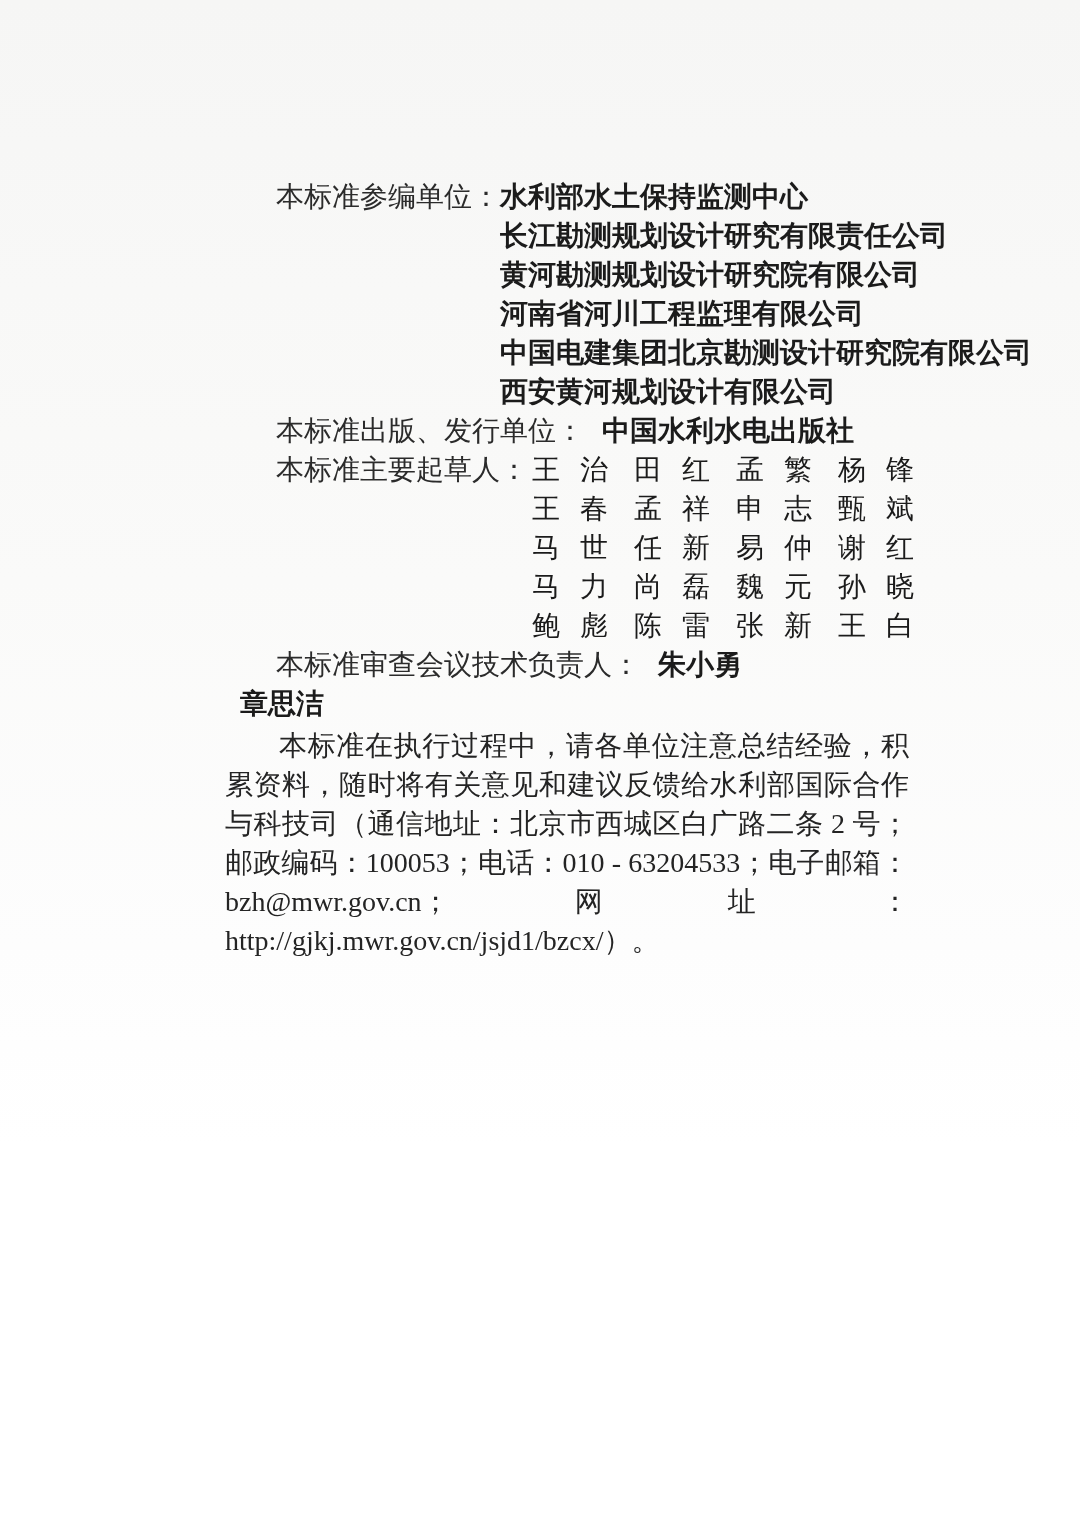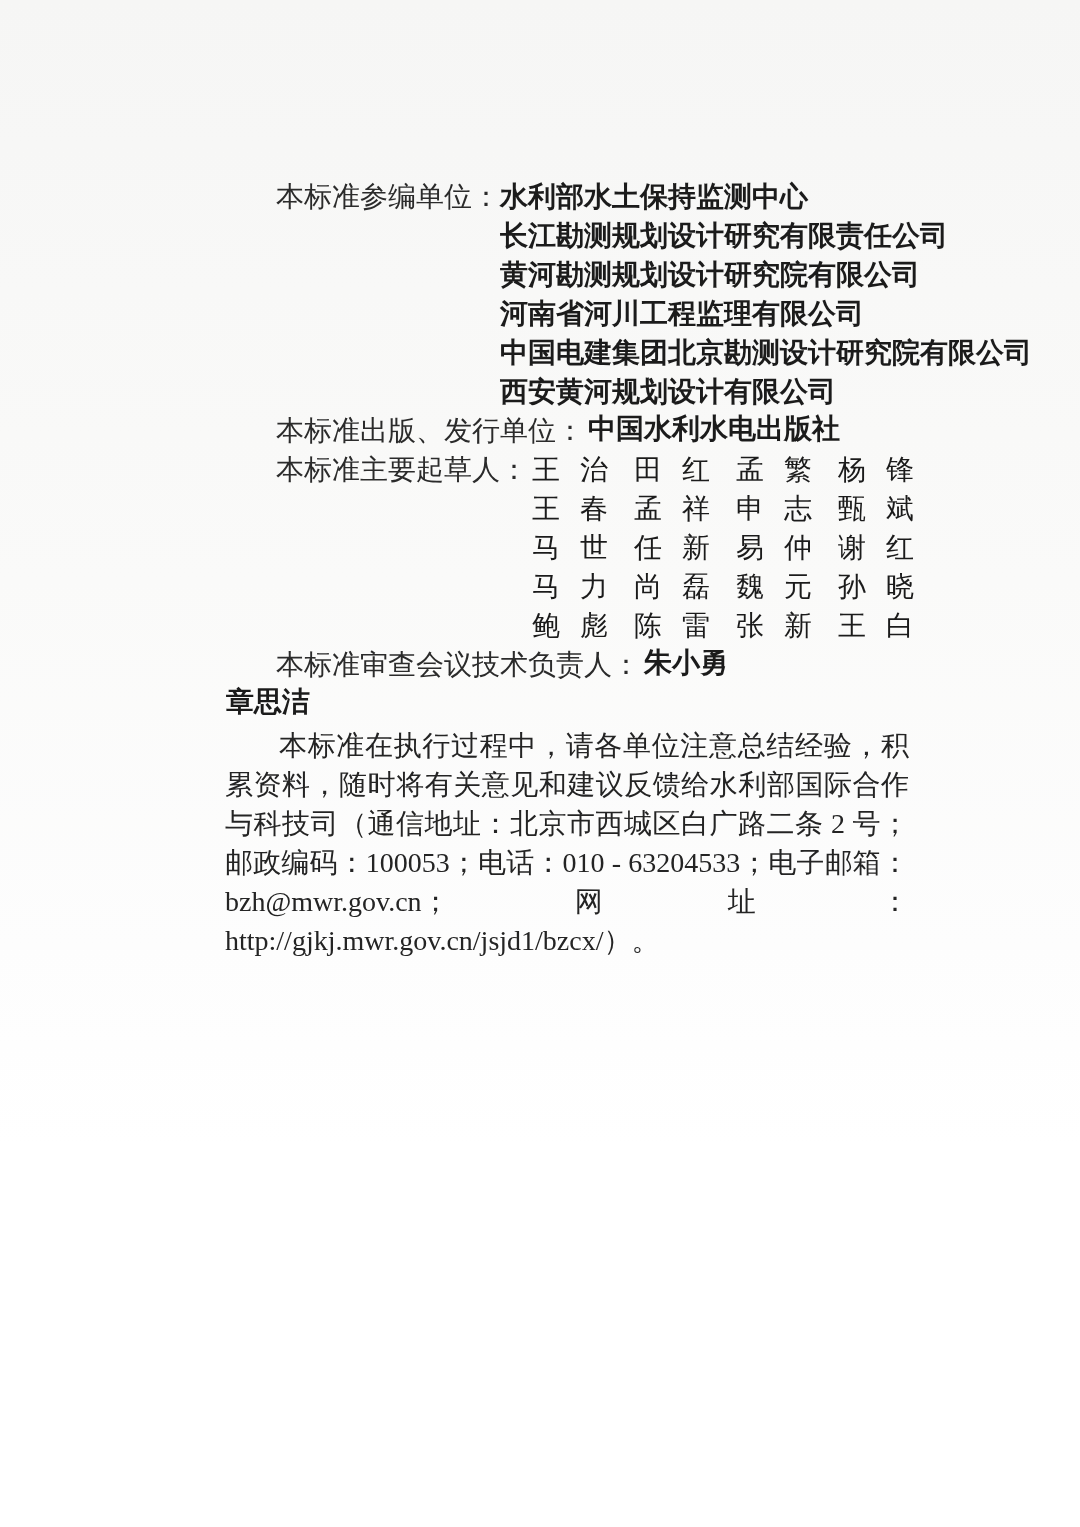--- a/index.html
+++ b/index.html
@@ -29,25 +29,25 @@
     display: flex;
     align-items: flex-start;
   }
   .label {
     flex: 0 0 auto;
     margin-left: 54px;
     white-space: nowrap;
     color: #2b2b2b;
   }
   .boldval {
-    font-family: Liberation Mono, monospace;
+    font-family: Liberation Serif, serif;
     font-weight: 700;
     color: #1b1b1b;
     white-space: nowrap;
-    margin-left: 4px;
+    margin-left: 18px;
   }
   .org-col {
     display: flex;
     flex-direction: column;
   }
   .org {
     font-family: "DejaVu Sans", "Liberation Sans", sans-serif;
     font-weight: 700;
     color: #1b1b1b;
     white-space: nowrap;

